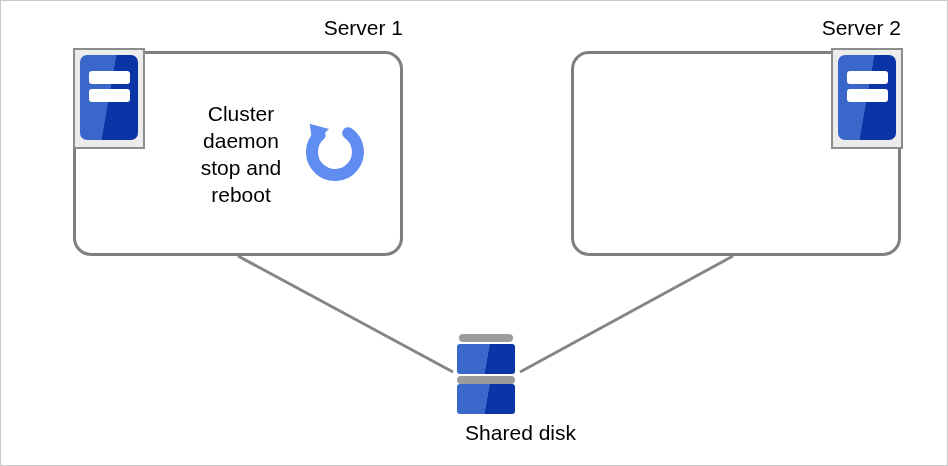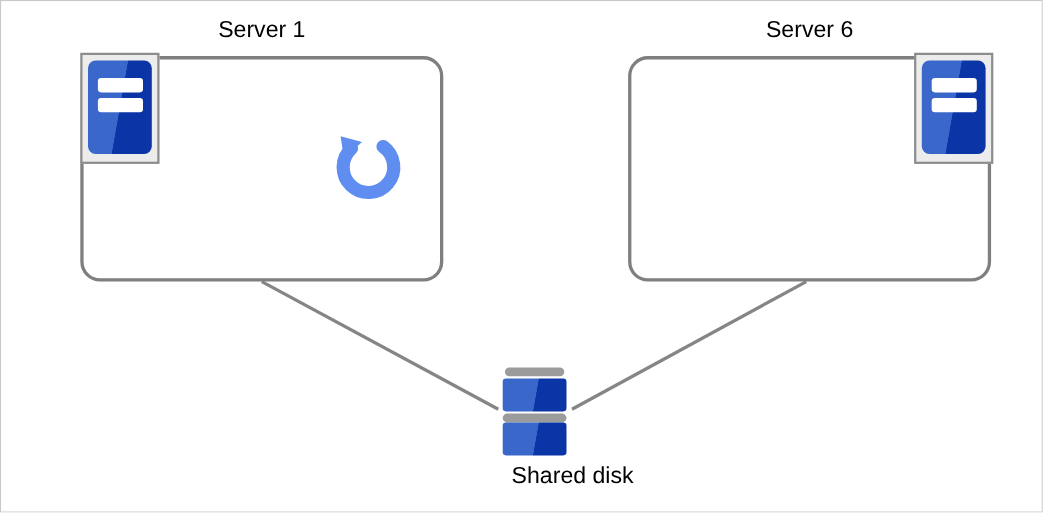--- a/index.html
+++ b/index.html
@@ -21,21 +21,21 @@
     border:1px solid var(--canvas-border);
     box-sizing:border-box;
     font-family:"Liberation Sans", sans-serif;
     color:#000;
     overflow:hidden;
   }
   .connectors{position:absolute;left:0;top:0;width:948px;height:466px;z-index:0;}
   .conn{stroke:var(--line-gray);stroke-width:3;}
   .server-label{
     position:absolute;top:14px;width:330px;
-    text-align:center;font-size:21px;line-height:26px;z-index:3;
+    text-align:right;font-size:21px;line-height:26px;z-index:3;
   }
   .server-box{
     position:absolute;top:50px;width:330px;height:205px;
     background:#fff;border:3px solid var(--box-border-gray);
     border-radius:18px;box-sizing:border-box;z-index:1;
   }
   .server-icon{
     position:absolute;top:47px;width:72px;height:101px;
     background:var(--icon-frame-fill);
     border:2px solid var(--icon-frame-gray);
@@ -78,39 +78,43 @@
 <body>
 
 <div class="canvas">
 
   <svg class="connectors" viewBox="0 0 948 466">
     <line class="conn" x1="237" y1="255" x2="452" y2="371"></line>
     <line class="conn" x1="732" y1="255" x2="519" y2="371"></line>
   </svg>
 
   <div class="server-label" style="left:72px">Server 1</div>
-  <div class="server-label" style="left:570px">Server 6</div>
+  <div class="server-label" style="left:570px">Server 2</div>
 
   <div class="server-box" style="left:72px"></div>
   <div class="server-box" style="left:570px"></div>
 
   <div class="server-icon" style="left:72px">
     <div class="server-icon-body">
       <div class="slot s1"></div>
       <div class="slot s2"></div>
     </div>
   </div>
 
   <div class="server-icon" style="left:830px">
     <div class="server-icon-body">
       <div class="slot s1"></div>
       <div class="slot s2"></div>
     </div>
   </div>
 
+  <div class="note">Cluster
+daemon
+stop and
+reboot</div>
 
   <svg class="reboot" viewBox="0 0 76 76">
     <path class="arc" d="M 51.2 20.2 A 23 23 0 1 1 22.6 21.9"></path>
     <polygon class="head" points="12.6,10.8 32.1,16.0 15.7,30.8"></polygon>
   </svg>
 
   <div class="disk-part disk-cap"></div>
   <div class="disk-part platter p1"></div>
   <div class="disk-part disk-bar"></div>
   <div class="disk-part platter p2"></div>

